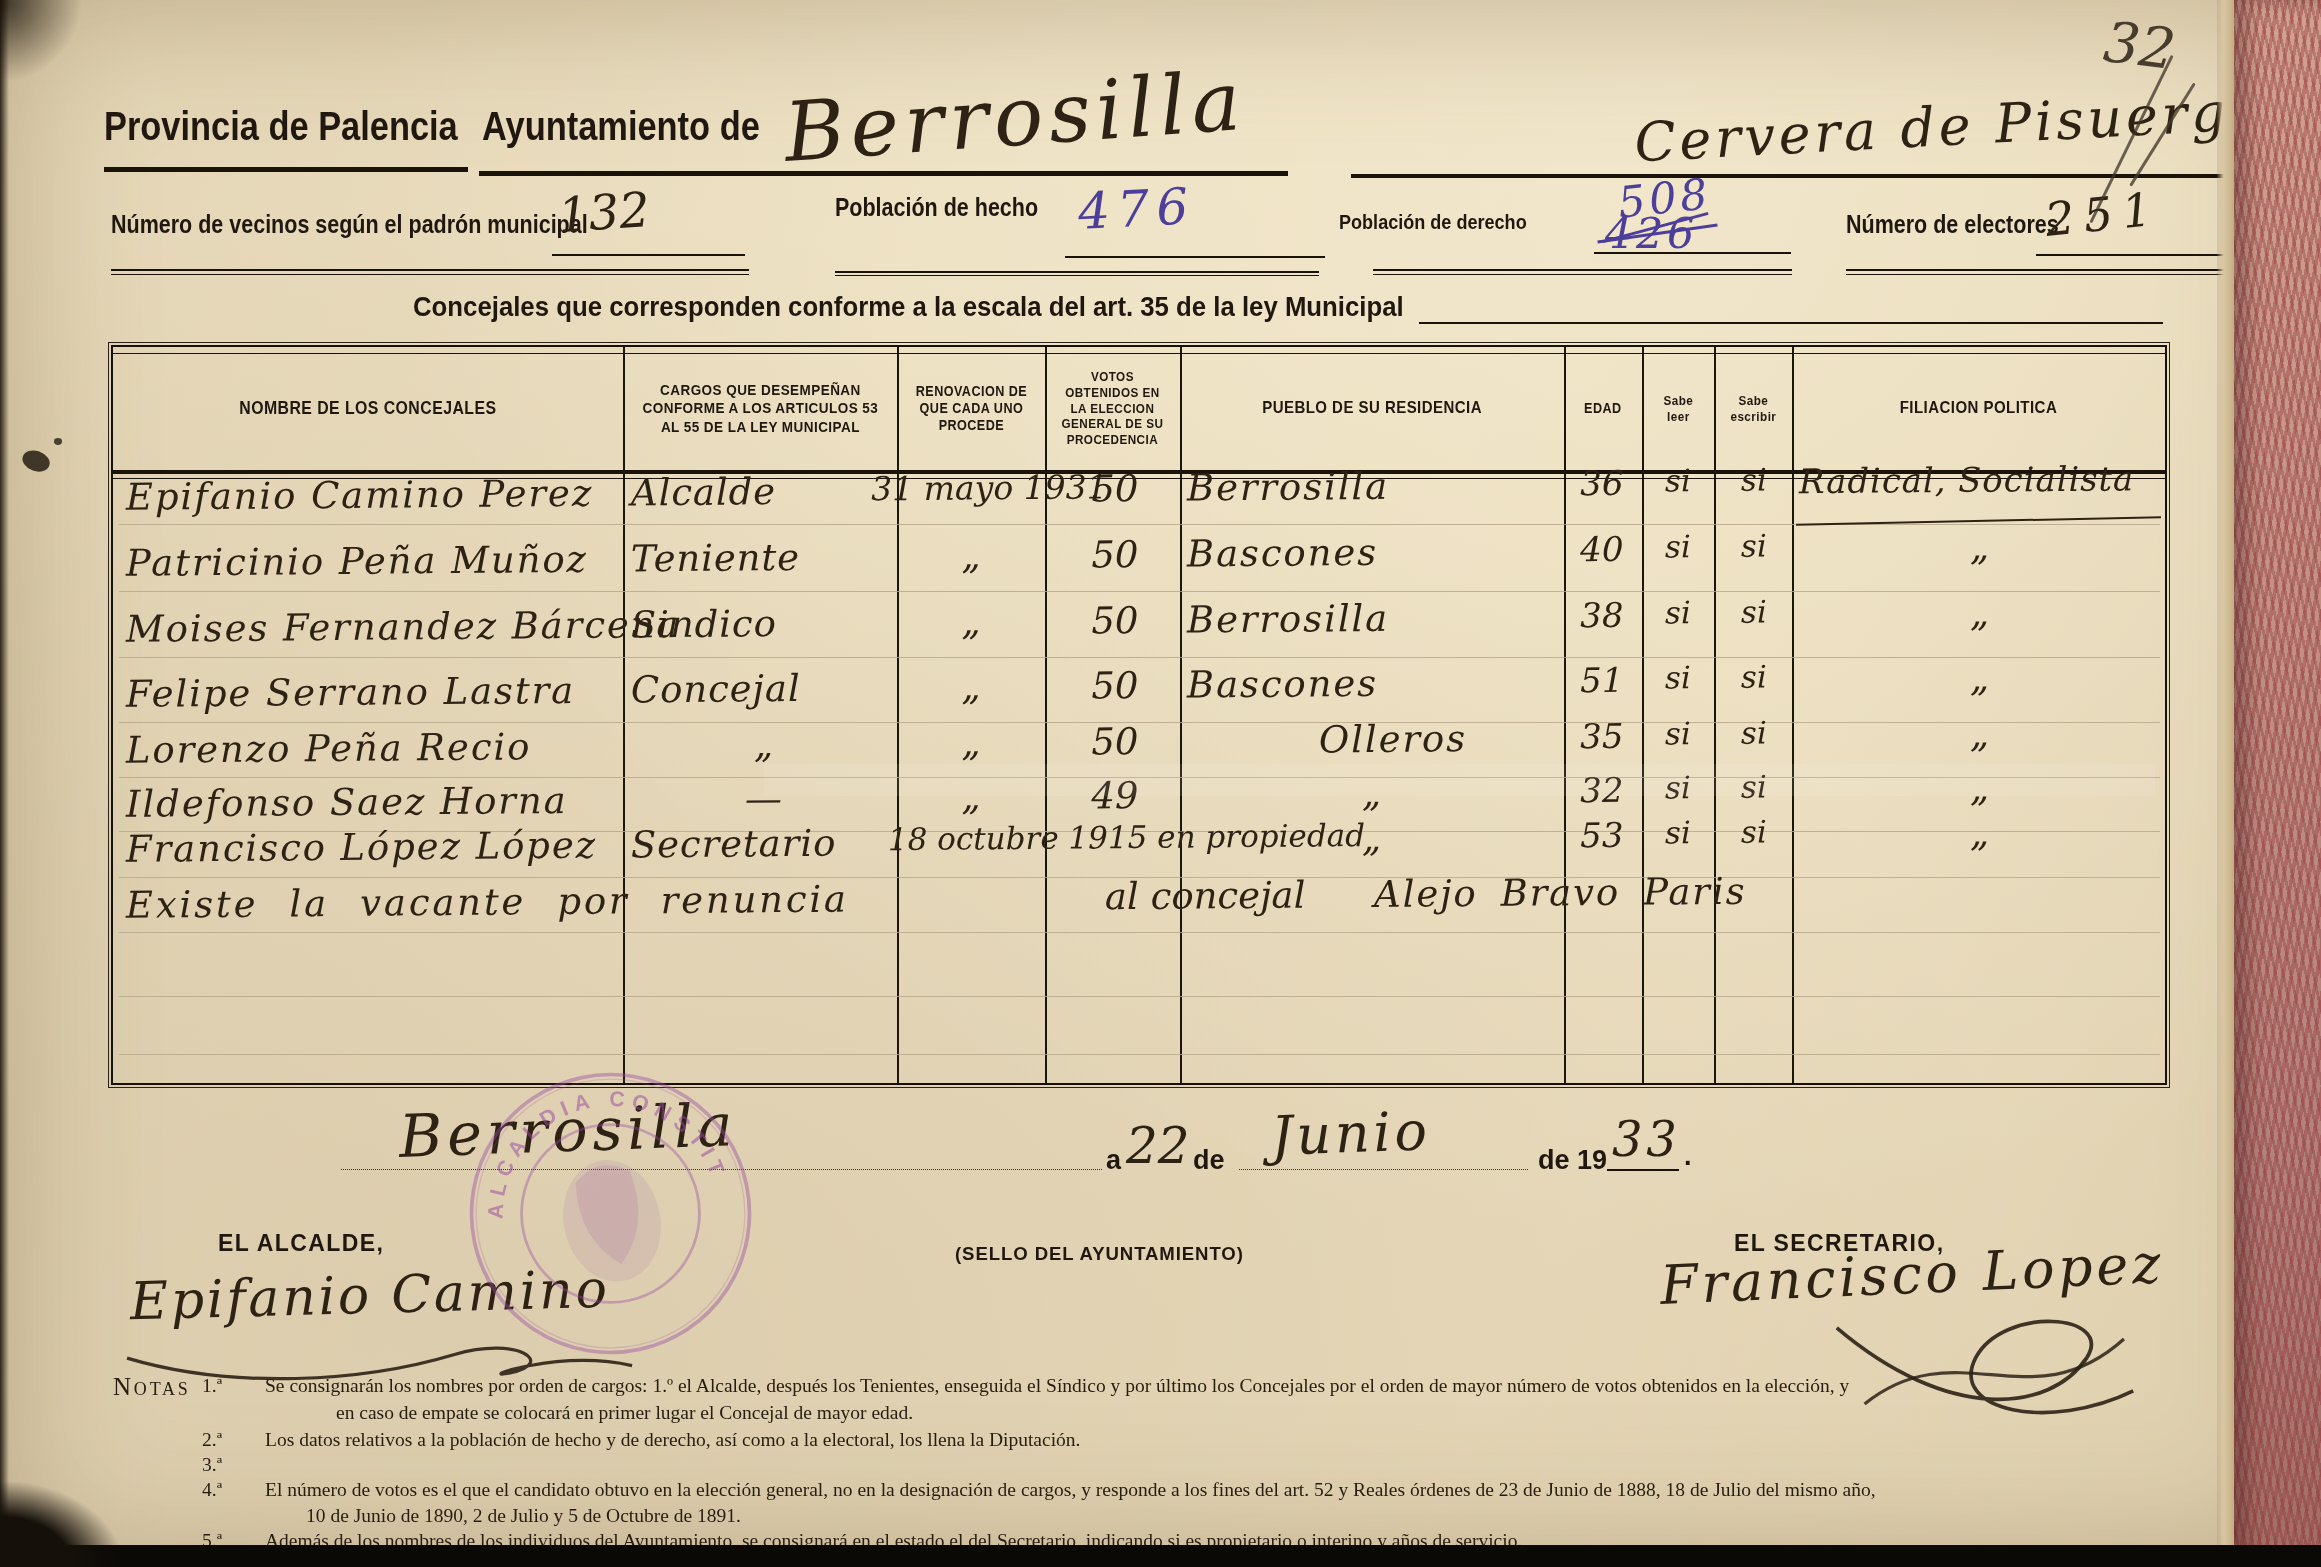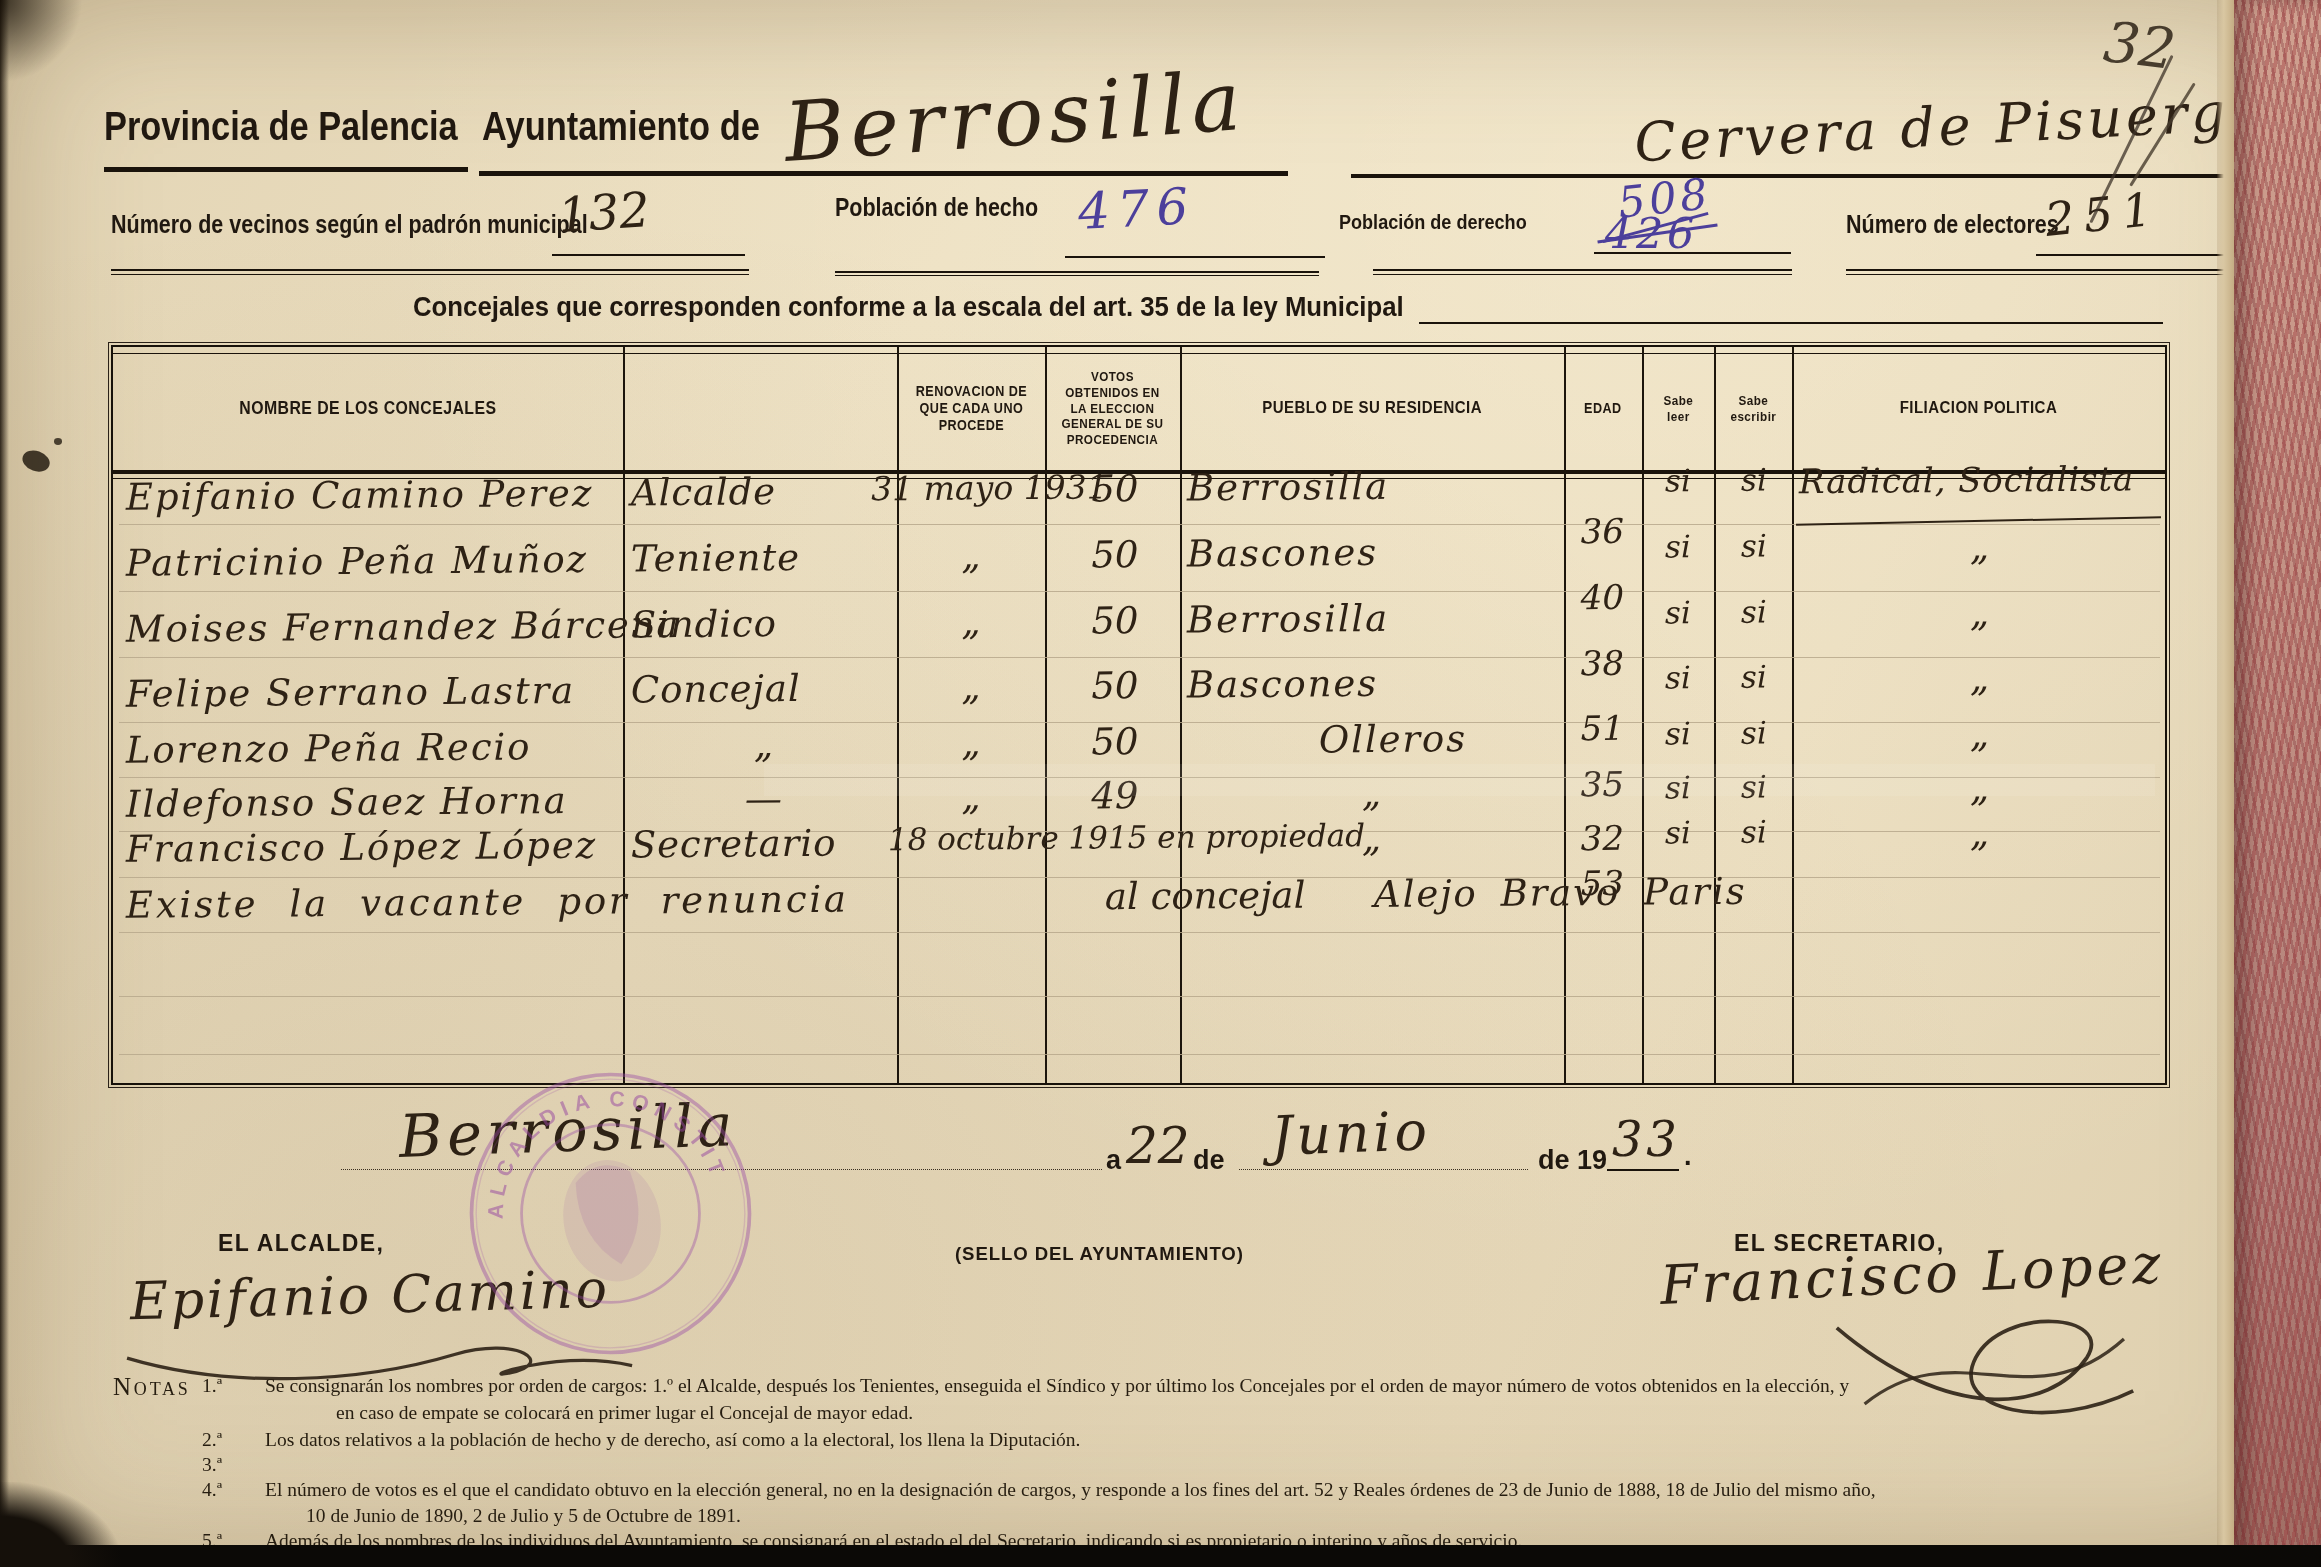--- a/index.html
+++ b/index.html
@@ -24,21 +24,21 @@
   .hc{position:absolute;top:0;height:123px;display:flex;align-items:center;justify-content:center;text-align:center;color:#201810;font-weight:700;line-height:1.22;box-sizing:border-box;padding:0 5.6px;letter-spacing:0.5px;}
   .row{position:absolute;left:0;width:100%;height:59px;transform:rotate(-.5deg);}
   .cell{position:absolute;top:0;font-family:"DejaVu Serif",serif;font-style:italic;color:#2e2215;white-space:nowrap;font-size:37px;}
   .k-name{left:13px;letter-spacing:1.9px;}
   .k-cargo{left:518px;letter-spacing:0.9px;}
   .k-cargo.c{left:518px;width:266px;text-align:center;}
   .k-renov{left:781px;width:154px;text-align:center;}
   .k-votos{left:939px;width:126px;text-align:center;}
   .k-pueblo{left:1074px;letter-spacing:1.9px;}
   .k-pueblo.c{left:1074px;width:371px;text-align:center;}
-  .k-edad{left:1449px;width:80px;text-align:center;font-size:34px;margin-top:48px;}
+  .k-edad{left:1449px;width:80px;text-align:center;font-size:34px;}
   .k-leer{left:1530px;width:70px;text-align:center;font-size:31px;}
   .k-escr{left:1603px;width:76px;text-align:center;font-size:31px;}
   .k-fil{left:1686px;width:362px;letter-spacing:0.9px;}
   .k-fil.c{text-align:center;}
   .vp1{left:13px;letter-spacing:2.8px;word-spacing:16.7px;}
   .vp2{left:992px;}
   .vp3{left:1261px;letter-spacing:1.9px;word-spacing:9.3px;}
   .marble{position:absolute;left:2234px;top:0;width:88px;height:1568px;
     background:
       repeating-linear-gradient(100deg, rgba(156,54,58,.40) 0 3.7px, rgba(0,0,0,0) 3.7px 8.3px),
@@ -96,20 +96,23 @@
 
   <div class="a cond" style="left:413px;top:291px;font-size:28px"><span class="cxc" style="transform-origin:0 50%;transform:scaleX(.92)">Concejales que corresponden  conforme a la escala del art. 35 de la ley Municipal</span></div>
   <div class="ln" style="left:1419px;top:322px;width:744px;height:1.9px"></div>
 
   <div id="tbl">
     <div class="ln" style="left:0;top:5.6px;width:100%;height:1.9px"></div>
 
     <div class="hc" style="left:0;width:510px;font-size:17.6px">
         <span class="cxc">NOMBRE DE LOS CONCEJALES</span>
       </div>
+    <div class="hc" style="left:510px;width:274px;font-size:15px">
+        <span class="cxc">CARGOS QUE DESEMPEÑAN CONFORME A LOS ARTICULOS 53 AL 55 DE LA LEY MUNICIPAL</span>
+      </div>
     <div class="hc" style="left:784px;width:148px;font-size:14px">
         <span class="cxc">RENOVACION DE QUE CADA UNO PROCEDE</span>
       </div>
     <div class="hc" style="left:932px;width:134px;font-size:13px">
         <span class="cxc">VOTOS OBTENIDOS EN LA ELECCION GENERAL DE SU PROCEDENCIA</span>
       </div>
     <div class="hc" style="left:1067px;width:384px;font-size:16.7px">
         <span class="cxc">PUEBLO DE SU RESIDENCIA</span>
       </div>
     <div class="hc" style="left:1451px;width:78px;font-size:14px">

